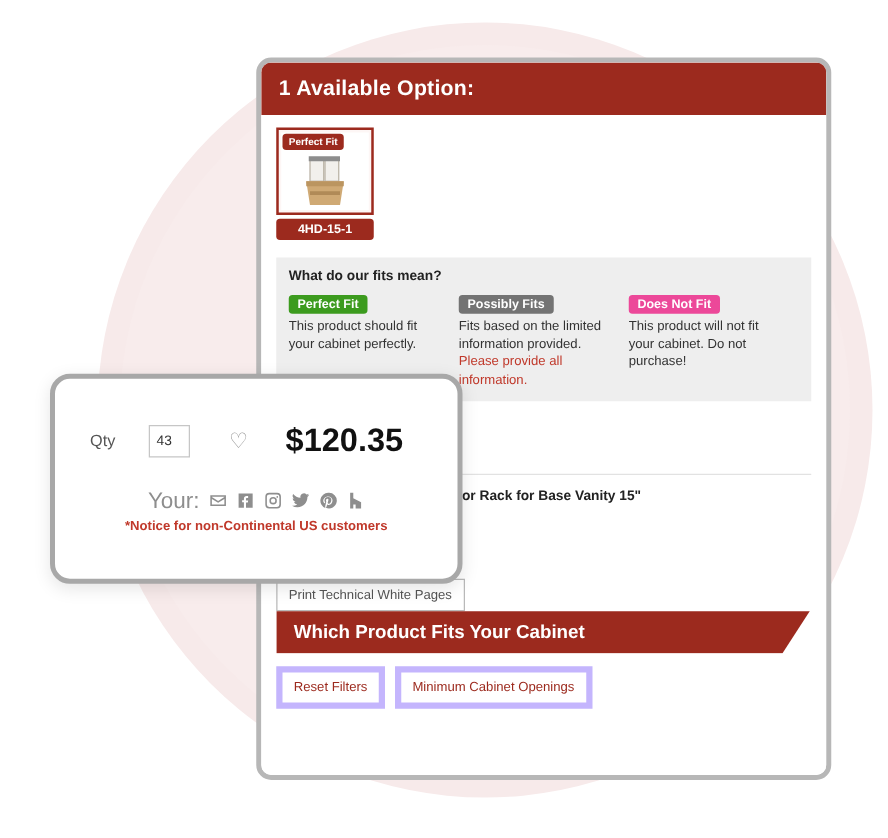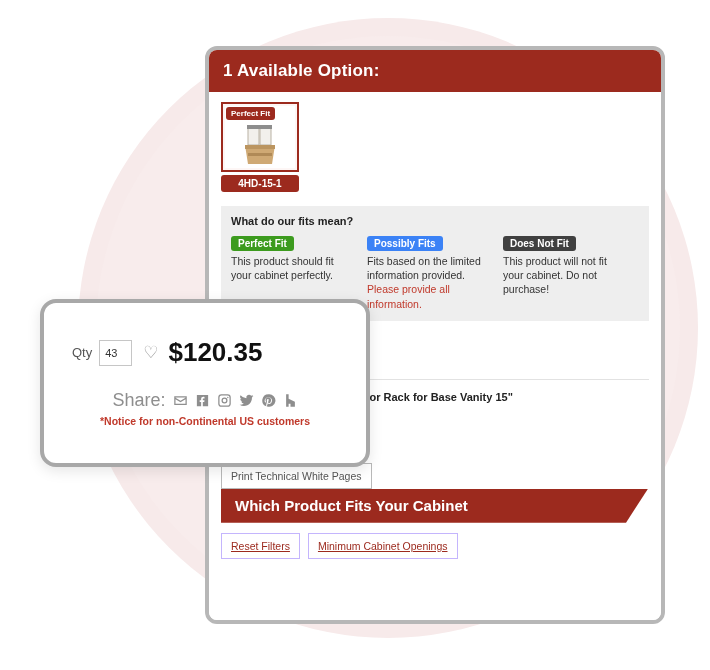--- a/index.html
+++ b/index.html
@@ -111,22 +111,22 @@
   .fits-col { width: 33.33%; padding-right: 12px; }
   .tag {
     display: inline-block;
     color: #fff; font-size: 10px;
     padding: 2px 7px;
     border-radius: 3px;
     font-weight: 600;
     margin-bottom: 3px;
   }
   .tag.green  { background: #3c9b1e; }
-  .tag.purple { background: #3b82f6; }
-  .tag.gray   { background: #404040; }
+  .tag.purple { background: #737373; }
+  .tag.gray   { background: #ec4899; }
   .fits-desc { font-size: 10.5px; color: #333; line-height: 1.35; }
   .fits-desc .warn { color: #c0392b; }
 
   
   .selected-line {
     margin-top: 11px;
     font-size: 14px; color: #333;
   }
   .selected-sku {
     font-size: 17px; font-weight: bold; color: #222;
@@ -176,42 +176,41 @@
     background: #9c2a1e;
     clip-path: polygon(0 0, 100% 0, calc(100% - 22px) 100%, 0 100%);
   }
   .which-banner .txt {
     position: absolute; left: 14px; top: 8px;
     color: #fff; font-size: 15px; font-weight: bold;
   }
 
   .filter-row { margin-top: 10px; display: flex; gap: 8px; }
   .filter-btn {
-    border: 1px solid #c4b5fd;
+    border: 5px solid #c4b5fd;
     color: #9c2a1e;
     background: #fff;
     font-size: 10.5px;
     padding: 6px 9px;
-    text-decoration: underline;
   }
 
   
   .cart-pop {
     position: absolute;
     left: 40px; top: 299px;
     width: 330px; height: 168px;
     background: #ffffff;
     border: 4px solid #a8a8a8;
     border-radius: 16px;
     z-index: 20;
     box-shadow: 0 4px 14px rgba(0,0,0,.10);
   }
   .cart-row {
     display: flex; align-items: center;
-    gap: 7px;
+    gap: 27px;
     padding: 34px 0 0 28px;
   }
   .qty-label { font-size: 13px; color: #555; }
   .qty-input {
     width: 33px; height: 26px;
     border: 1px solid #c6c6c6;
     font-size: 11px;
     padding: 0 5px;
     color: #333;
     font-family: "Liberation Sans", sans-serif;
@@ -342,21 +341,21 @@
 
   <div class="cart-pop">
     <div class="cart-row">
       <span class="qty-label">Qty</span>
       <input class="qty-input" type="text" value="43" style="">
       <span class="heart">♡</span>
       <span class="price">$120.35</span>
     </div>
 
     <div class="share-row">
-      <span class="share-label">Share:</span>
+      <span class="share-label">Your:</span>
 
       <span>
         <svg class="sicon" viewBox="0 0 24 24">
             <path d="M2 5h20v14H2V5zm2 2v.4l8 5 8-5V7H4zm16 10v-7.2l-8 5-8-5V17h16z"></path>
           </svg>
       </span>
       <span>
         <svg class="sicon" viewBox="0 0 24 24">
             <path d="M3 3h18v18h-8.5v-6.6h2.3l.4-2.7h-2.7V9.9c0-.8.2-1.3 1.3-1.3h1.4V6.2c-.3 0-1.1-.1-2-.1-2 0-3.4 1.2-3.4 3.5v1.9H7.5v2.7h2.3V21H3V3z"></path>
           </svg>

